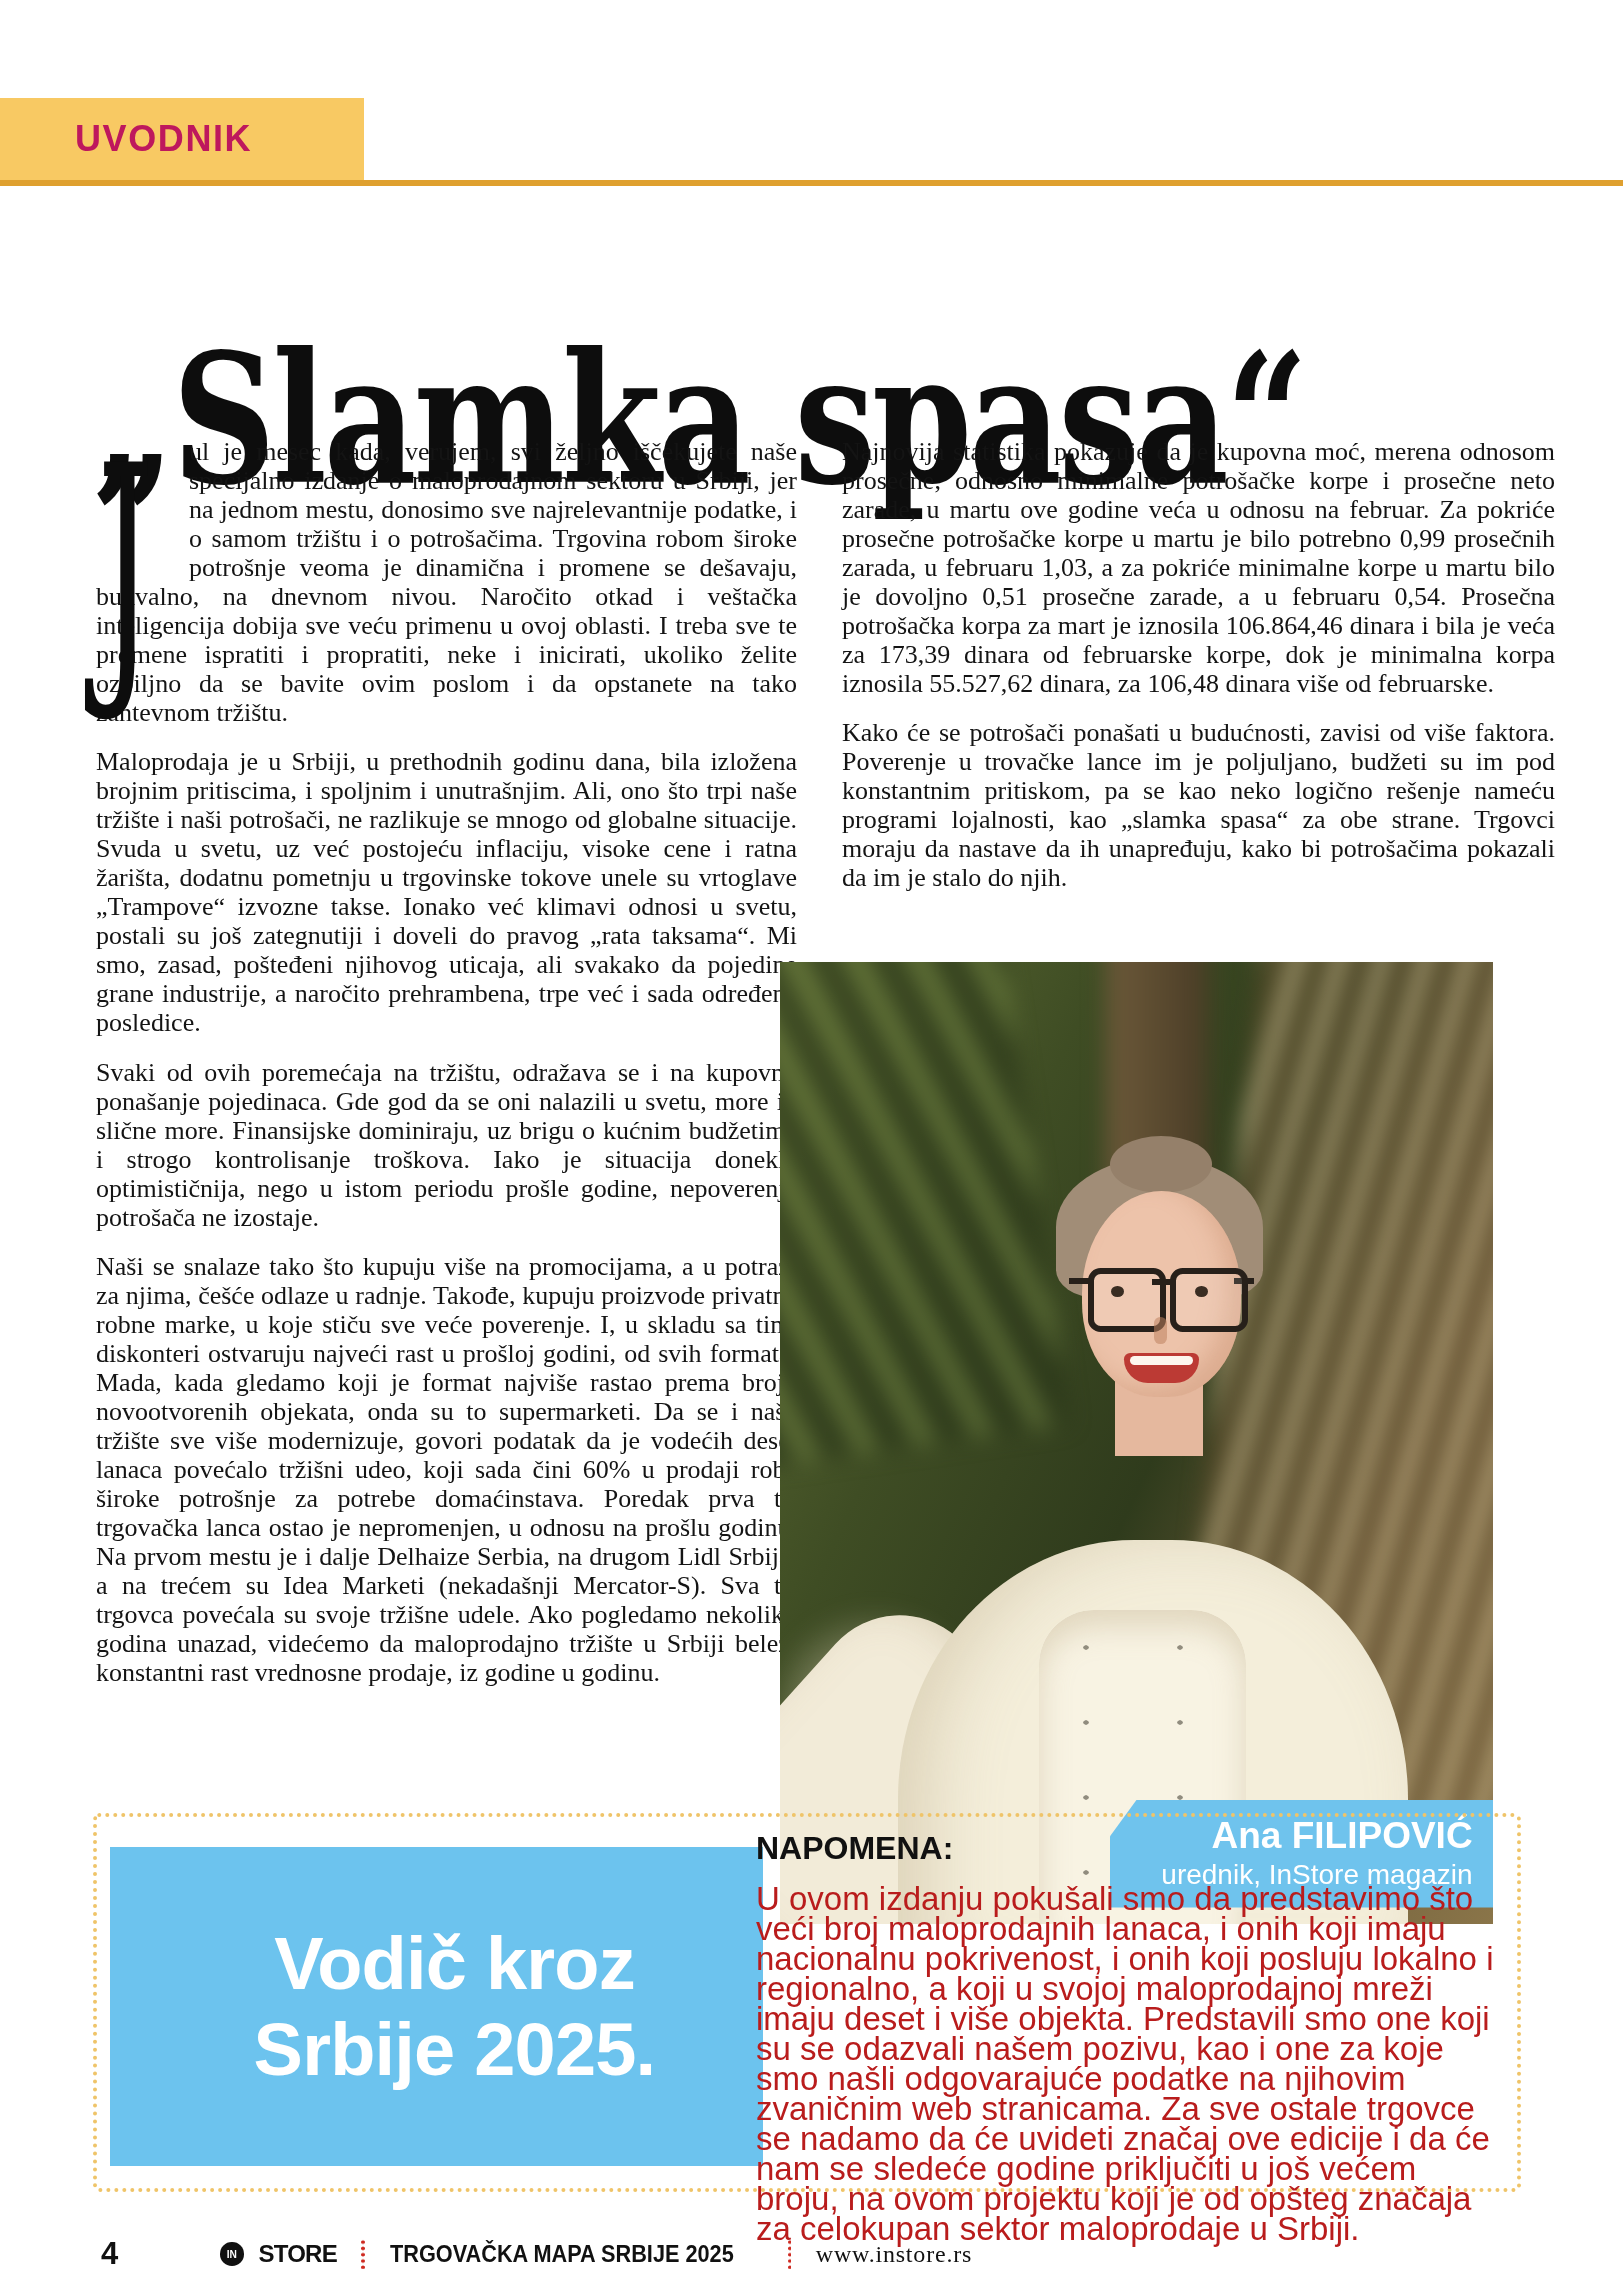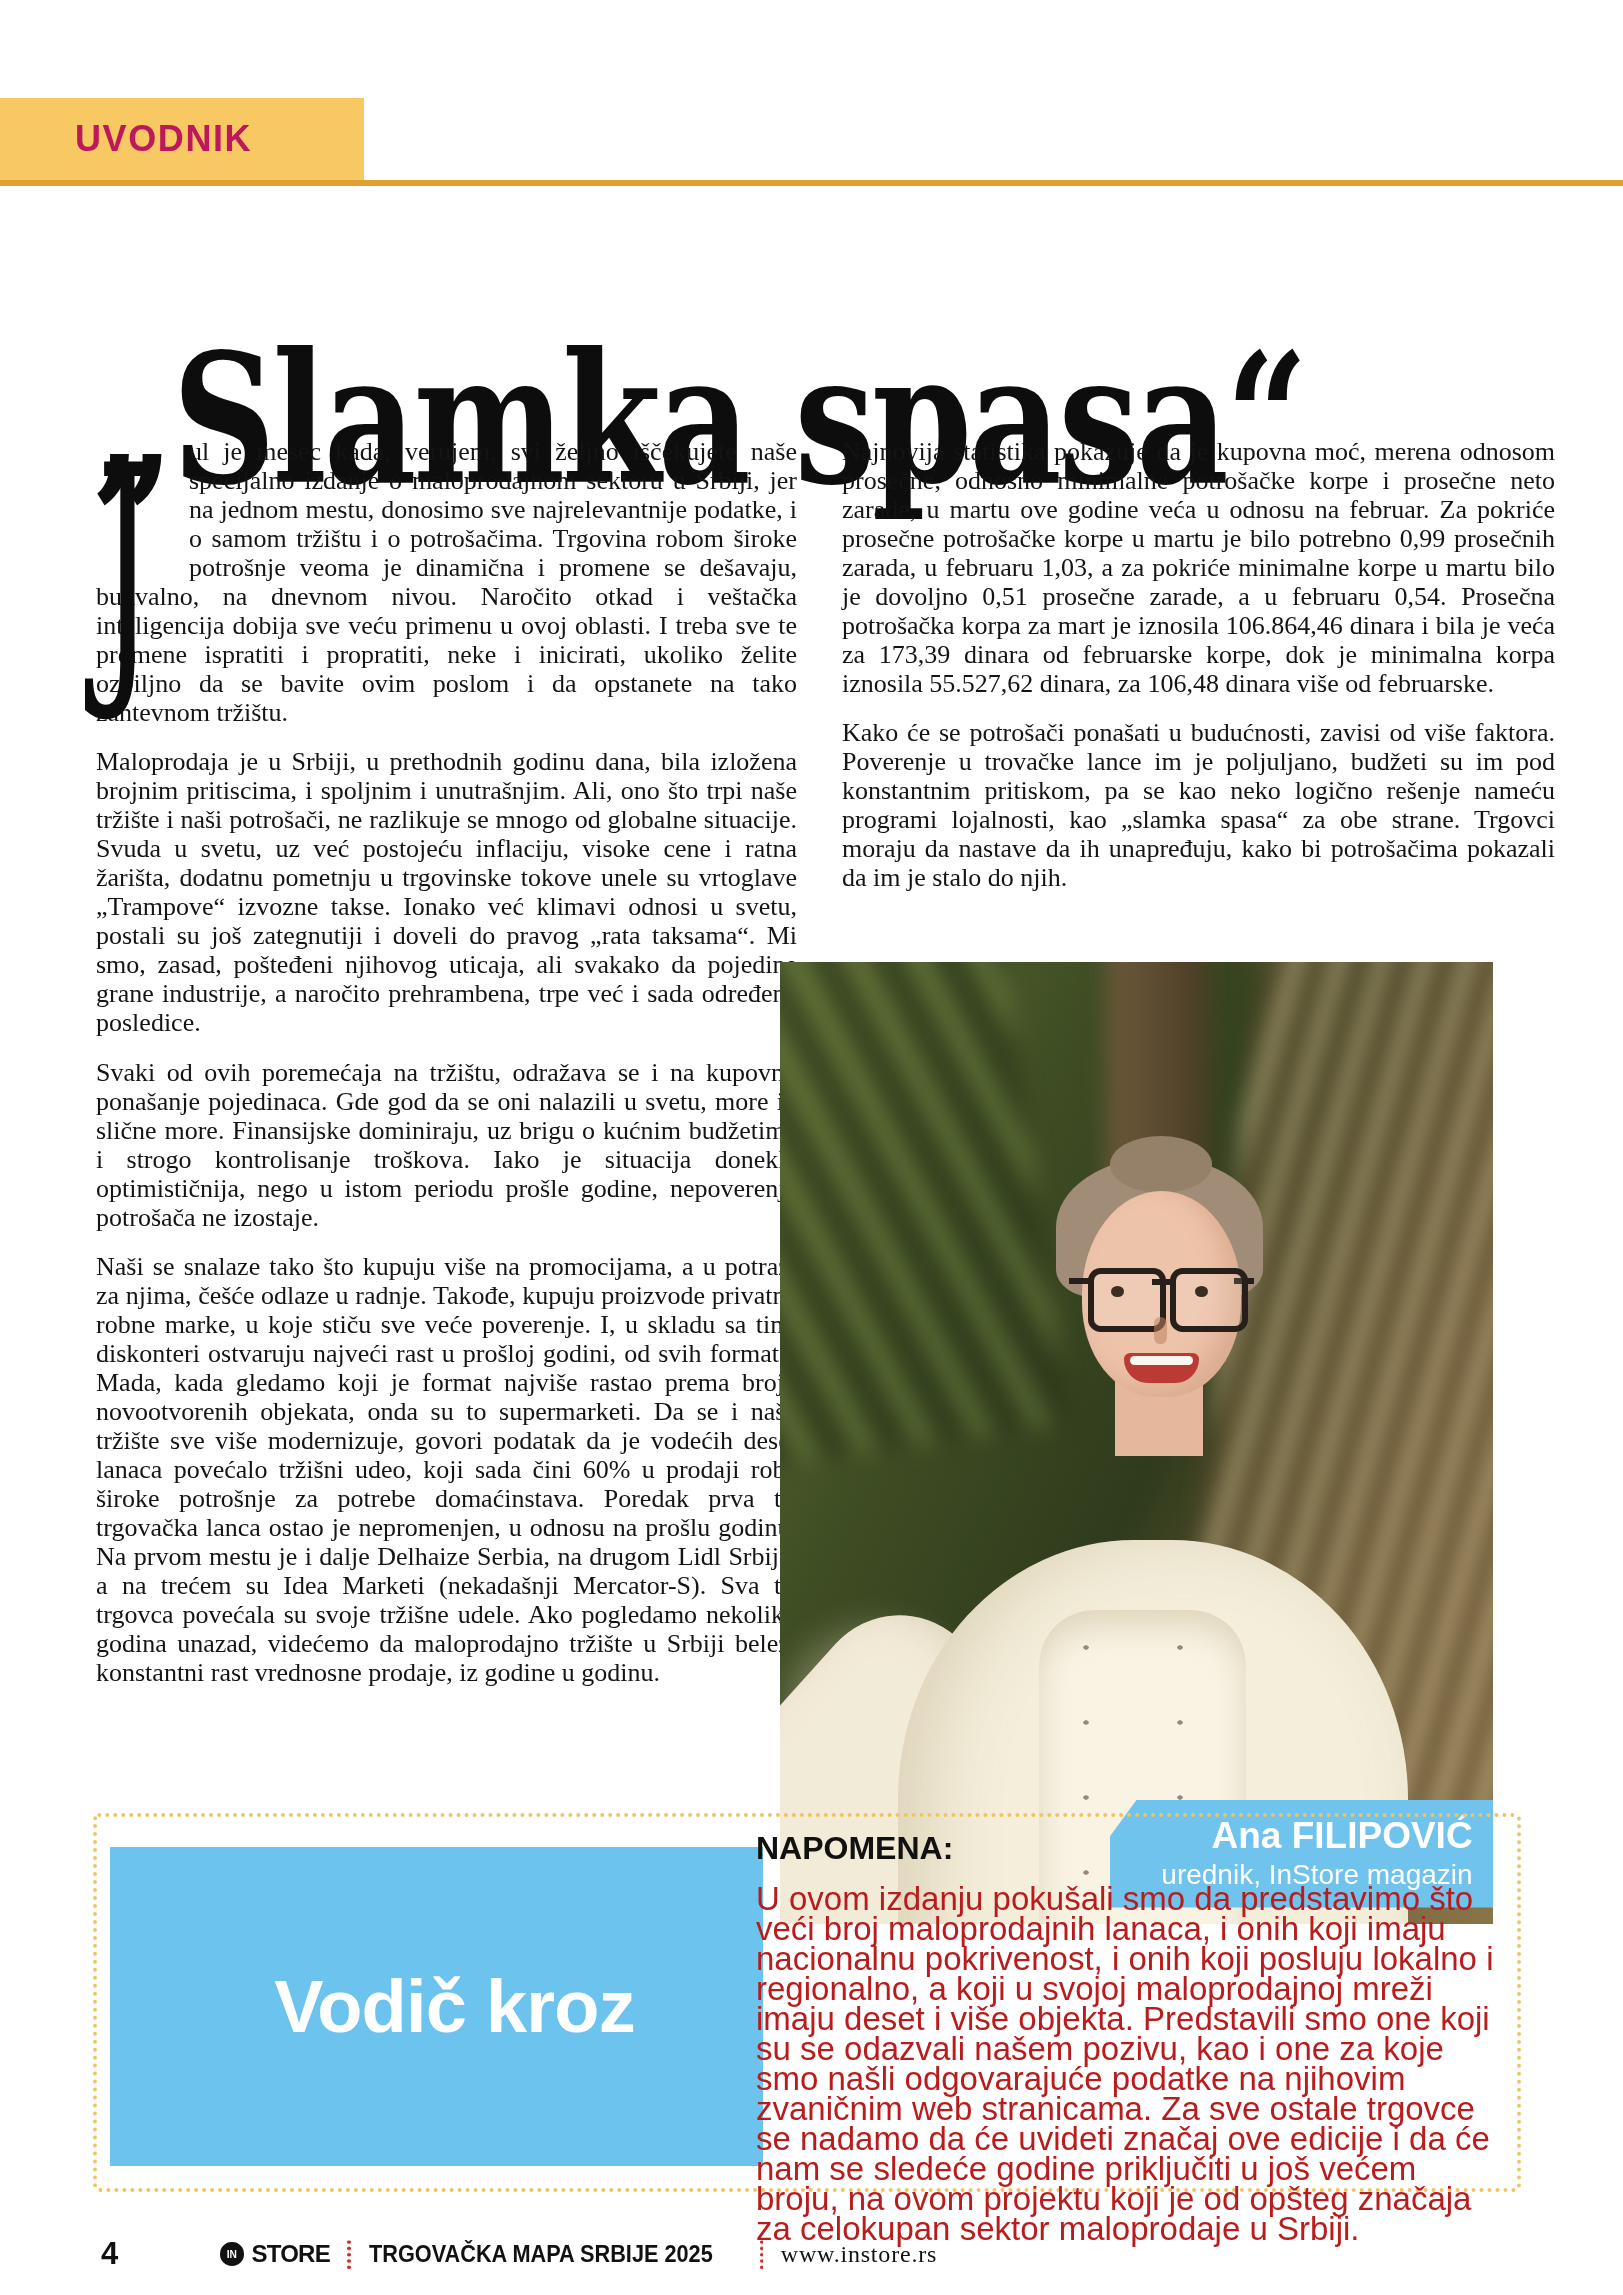--- a/index.html
+++ b/index.html
@@ -107,21 +107,21 @@
   }
   .note{position:absolute;left:756px;top:1830px;width:748px;font-family:"Liberation Sans",sans-serif;}
   .note-heading{font-size:32px;font-weight:bold;color:#111;}
   .note-body{margin-top:17.3px;font-size:33px;line-height:30px;color:#b91c1c;}
   
   .footer{
     position:absolute;left:0;top:2235px;width:1623px;height:38px;
     display:flex;align-items:center;font-family:"Liberation Sans",sans-serif;color:#111;
   }
   .page-num{position:absolute;left:101px;font-size:31px;font-weight:bold;}
-  .footer-brand{position:absolute;left:220px;display:flex;align-items:center;gap:8px;}
+  .footer-brand{position:absolute;left:220px;display:flex;align-items:center;gap:15px;}
   .in-circle{
     width:23.6px;height:23.6px;border-radius:50%;background:#111;color:#fff;
     display:flex;align-items:center;justify-content:center;
     font-size:10.2px;font-weight:bold;letter-spacing:0;
   }
   .store-word{font-size:24px;font-weight:bold;letter-spacing:-0.8px;}
   .red-dots{
     width:3.9px;height:30px;margin:0 9.4px;
     background-image:radial-gradient(circle,#CE2A21 1.6px,transparent 2px);
     background-size:3.9px 6.3px;background-repeat:repeat-y;
@@ -181,20 +181,21 @@
   <div class="caption">
     <div class="name">Ana FILIPOVIĆ</div>
     <div class="role">urednik, InStore magazin</div>
   </div>
 </div>
 
 <div class="dotted-box"></div>
 
 <div class="promo-box">
   <div class="promo-line">Vodič kroz</div>
+  <div class="promo-line">Srbije 2025.</div>
 </div>
 
 <div class="note">
   <div class="note-heading">NAPOMENA:</div>
   <div class="note-body">U ovom izdanju pokušali smo da predstavimo što veći broj maloprodajnih lanaca, i onih koji imaju nacionalnu pokrivenost, i onih koji posluju lokalno i regionalno, a koji u svojoj maloprodajnoj mreži imaju deset i više objekta. Predstavili smo one koji su se odazvali našem pozivu, kao i one za koje smo našli odgovarajuće podatke na njihovim zvaničnim web stranicama. Za sve ostale trgovce se nadamo da će uvideti značaj ove edicije i da će nam se sledeće godine priključiti u još većem broju, na ovom projektu koji je od opšteg značaja za celokupan sektor maloprodaje u Srbiji.</div>
 </div>
 
 <div class="footer">
   <span class="page-num">4</span>
   <span class="footer-brand">

